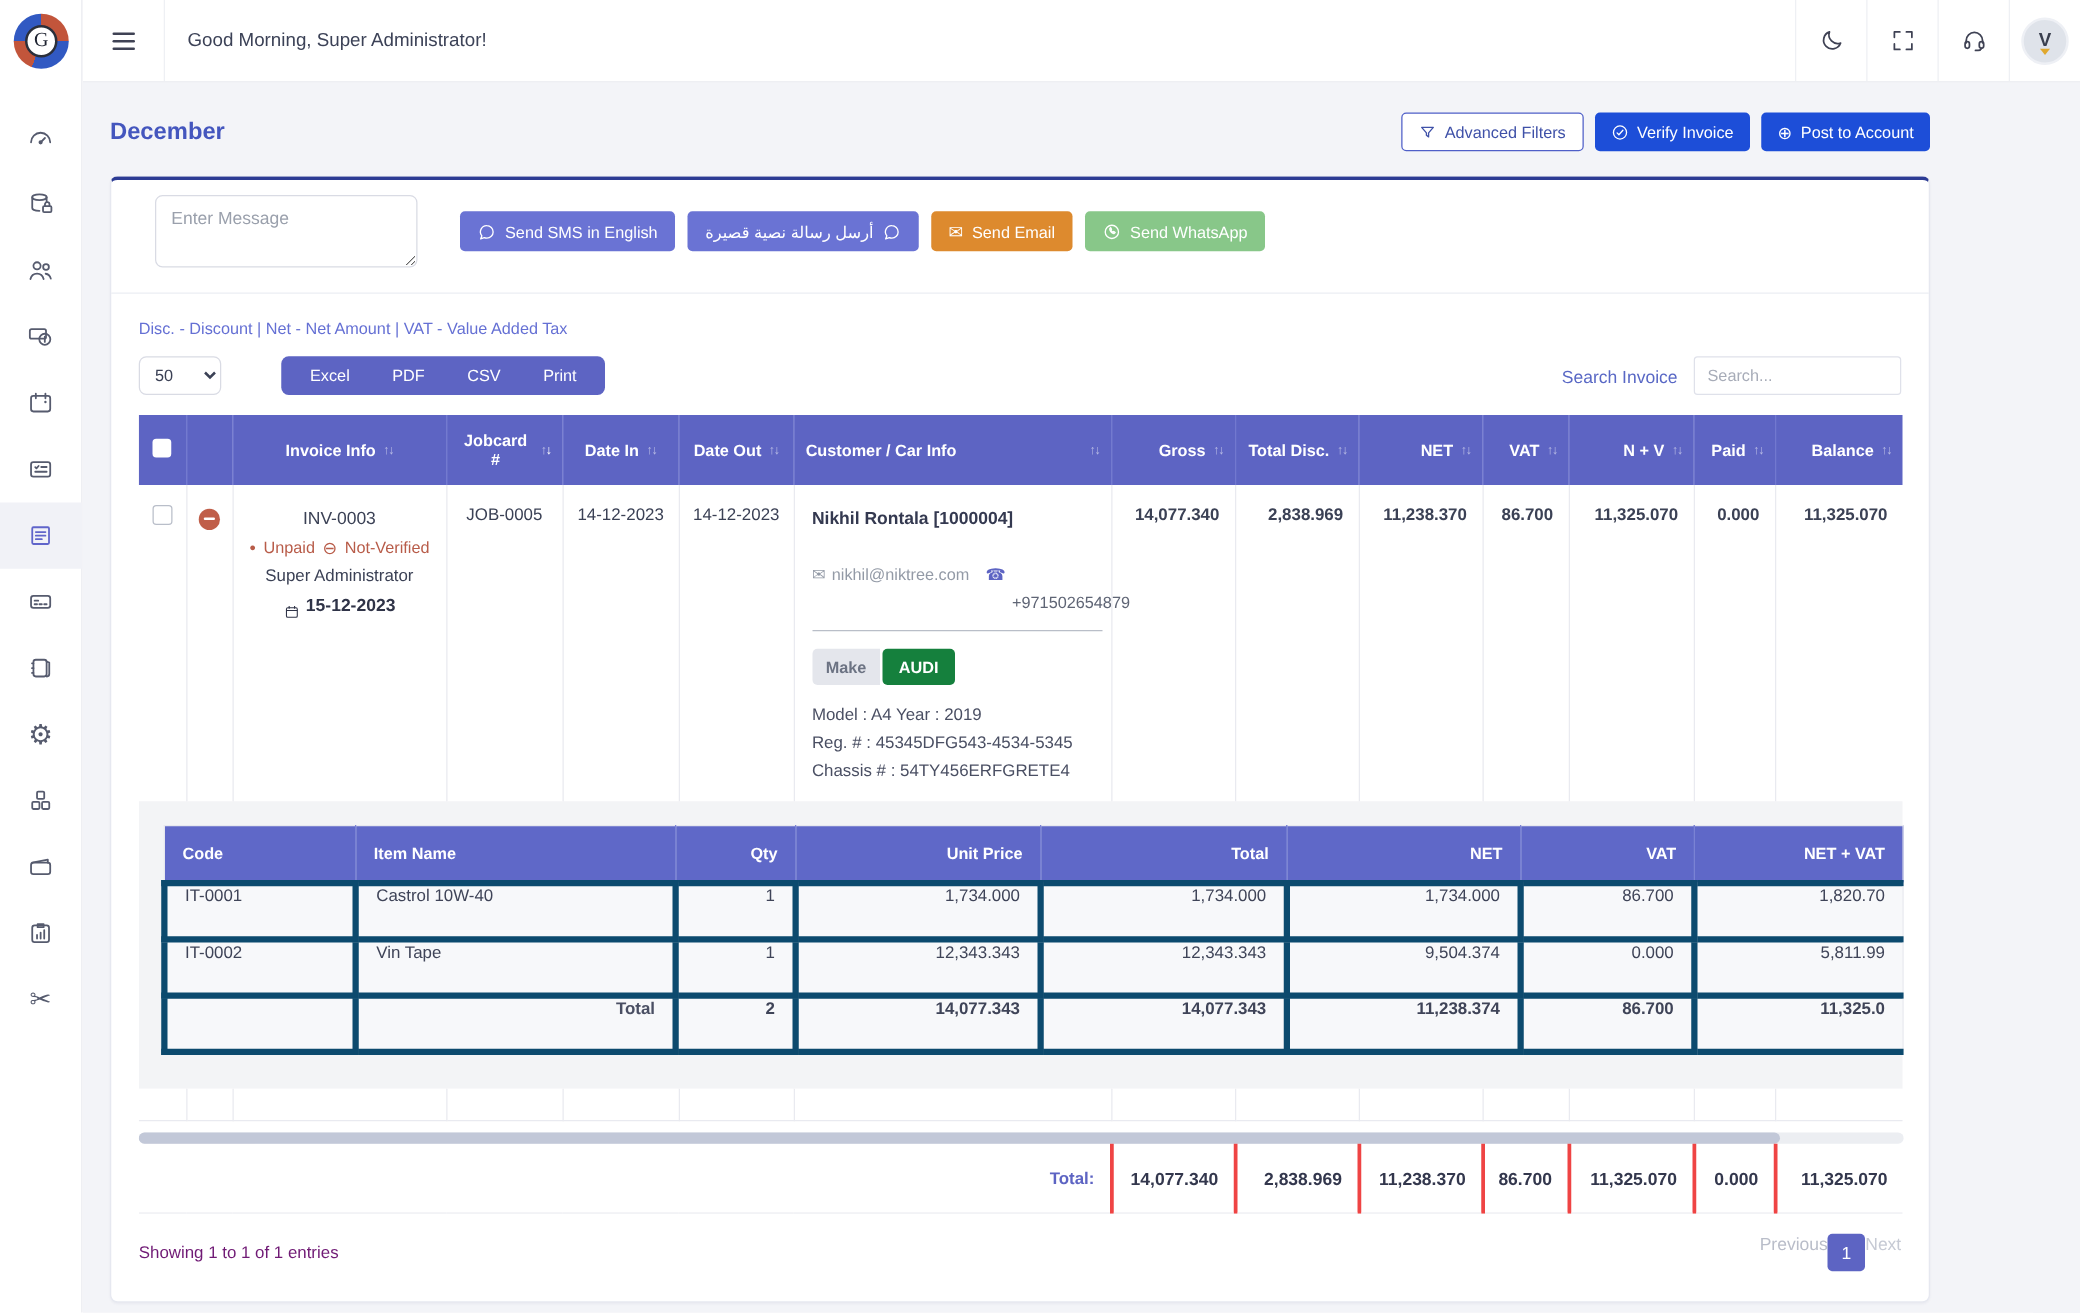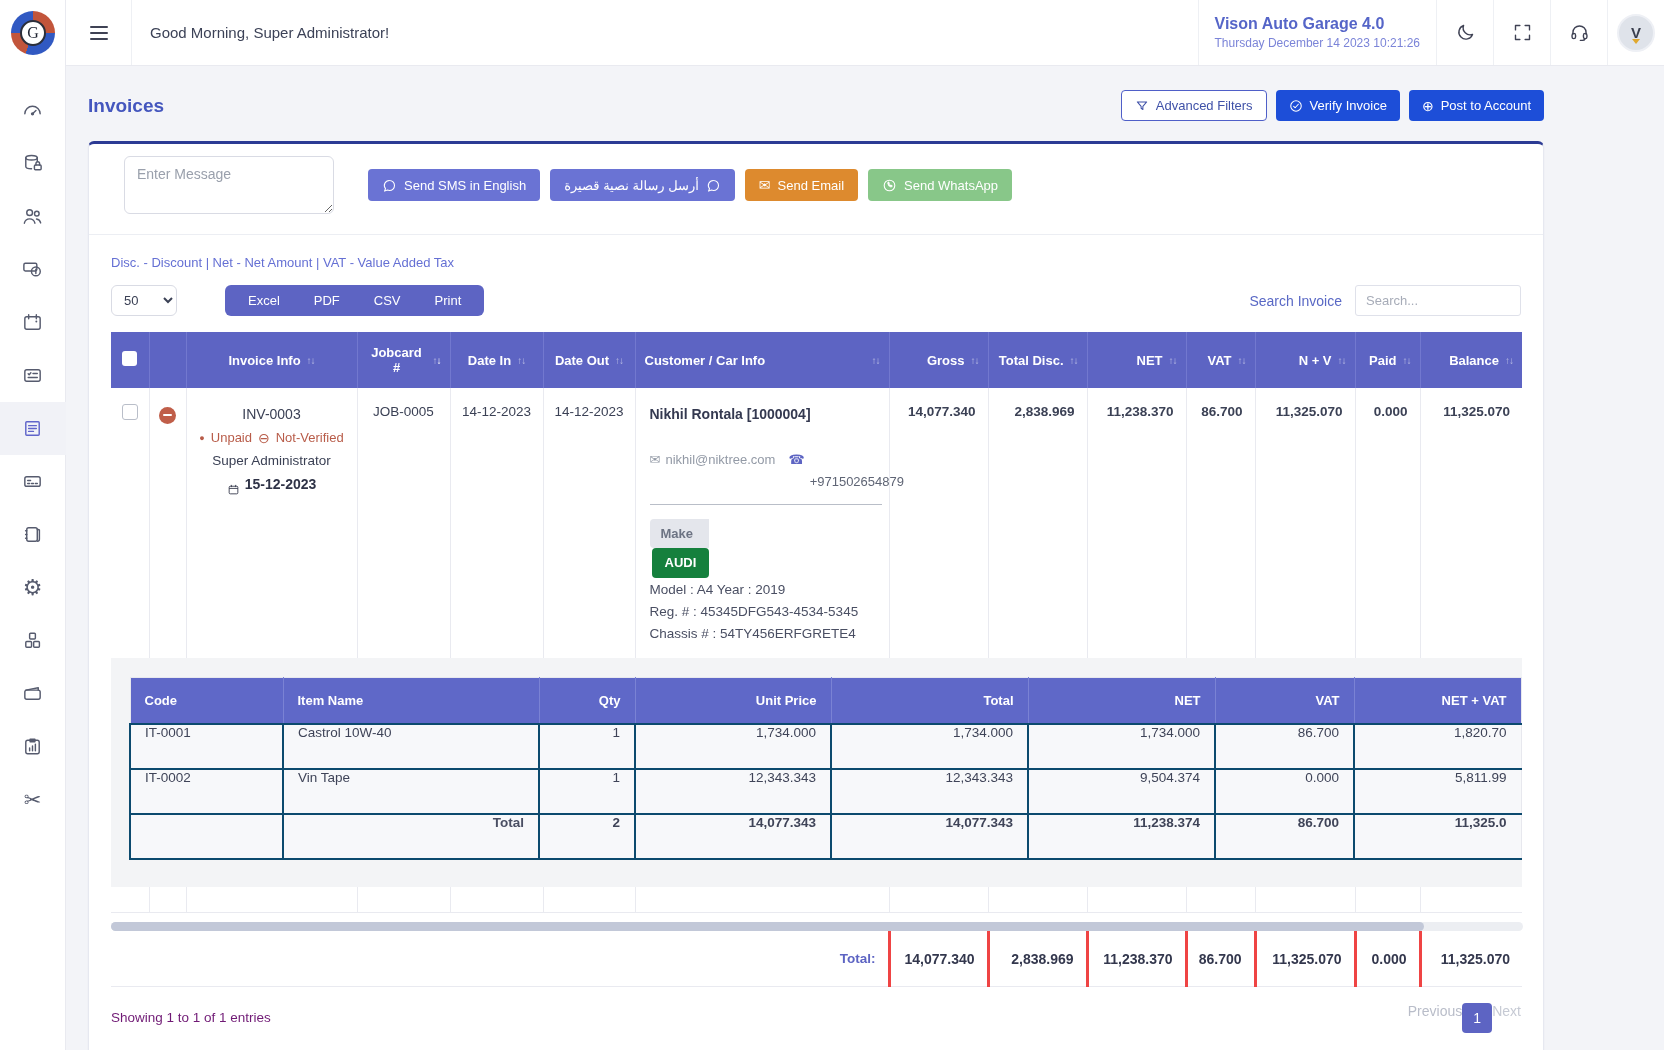--- a/index.html
+++ b/index.html
@@ -127,33 +127,33 @@
     align-items:flex-end; justify-content:center; gap:5px; }
   .due svg { width:13px; height:13px; stroke:#2f3347; fill:none; stroke-width:1.6; }
 
   .cust { padding:0 14px; line-height:1.5; }
   .cust .nm { font-weight:700; font-size:14px; color:#343950; }
   .contact { font-size:13px; color:#939aa6; margin-top:3px; display:flex; align-items:center;
     gap:5px; }
   .contact .ph { color:#5d64c3; margin-left:8px; }
   .contact .phn { color:#5f6575;margin-top:44px; }
   .cust hr { border:none; border-top:1px solid #b9bec8; margin:12px 0 14px; width:232px; }
-  .badges { display:inline-flex; margin-bottom:0;flex-direction:column; }
+  .badges { display:inline-flex; margin-bottom:12px; }
   .badge-l { background:#e4e6ec; color:#6c7383; font-weight:700; font-size:13px;
     padding:5px 11px; border-radius:4px 0 0 4px; }
   .badge-r { background:#15803d; color:#fff; font-weight:700; font-size:13px;
     padding:5px 13px; border-radius:4px; margin-left:2px; }
   .carline { font-size:13.5px; color:#4a4f63; margin-top:2px; }
 
   tr.items-row > td { background:#f3f4f6; padding:19px 18px 27px; }
   .inner { width:1391px; border:1px solid #e7e8ee; }
   .inner th { background:#5f68c8; color:#fff; font-size:13px; font-weight:700; height:46px;
     padding:0 14px; border-right:1px solid #7a82d4; }
   .inner th.l { text-align:left; } .inner th.r { text-align:right; }
-  .inner td { background:#f7f8fa; border:2px solid #0c4a6e; height:45px; font-size:13.5px;
+  .inner td { background:#f7f8fa; border:5px solid #0c4a6e; height:45px; font-size:13.5px;
     color:#3f4458; padding:0 14px; }
   .inner td.r { text-align:right; }
   .inner .tot td { font-weight:700; color:#3f4458; }
   .inner .tot .lbl { text-align:right; color:#4a4f63; }
 
   tr.empty-row td { height:26px; background:#fff; border-bottom:1px solid #e9eaf0; }
   .hscroll { height:9px; background:#eceef2; border-radius:5px; margin-top:9px; }
   .hscroll .thumb { height:9px; width:93%; background:#c2c8d8; border-radius:5px; cursor:pointer; }
   .footer-tbl { width:1411px; margin-top:0; }
   .footer-tbl td { height:55px; border-right:3px solid #ef4444; border-bottom:1px solid #e9eaf0;
@@ -277,24 +277,20 @@
 </div>
 
 <div class="topbar">
   <div class="burger">
       <span></span>
       <span></span>
       <span></span>
     </div>
   <div class="greeting">Good Morning, Super Administrator!</div>
   <div class="top-right">
-    <div class="app-title">
-      <span class="t">Vison Auto Garage 4.0</span>
-      <span class="d">Thursday December 14 2023 10:21:26</span>
-    </div>
     <div class="top-ico">
       <svg viewBox="0 0 24 24">
           <path d="M20 14.2A8 8 0 0 1 9.8 4a8 8 0 1 0 10.2 10.2z"></path>
         </svg>
     </div>
     <div class="top-ico">
       <svg viewBox="0 0 24 24">
           <path d="M4 9V4h5M15 4h5v5M20 15v5h-5M9 20H4v-5"></path>
         </svg>
     </div>
@@ -310,21 +306,21 @@
       <div class="avatar">
           <span>V</span>
           <i></i>
         </div>
     </div>
   </div>
 </div>
 
 <div class="main">
   <div class="page-head">
-    <div class="page-title">Invoices</div>
+    <div class="page-title">December</div>
     <div class="actions">
       <button class="btn btn-outline">
         <svg viewBox="0 0 24 24">
             <path d="M4 5h16l-6.5 7.5V18l-3-2.2v-3.3z"></path>
           </svg>
         <span>Advanced Filters</span>
       </button>
       <button class="btn btn-primary">
         <svg viewBox="0 0 24 24">
             <circle cx="12" cy="12" r="9"></circle>

